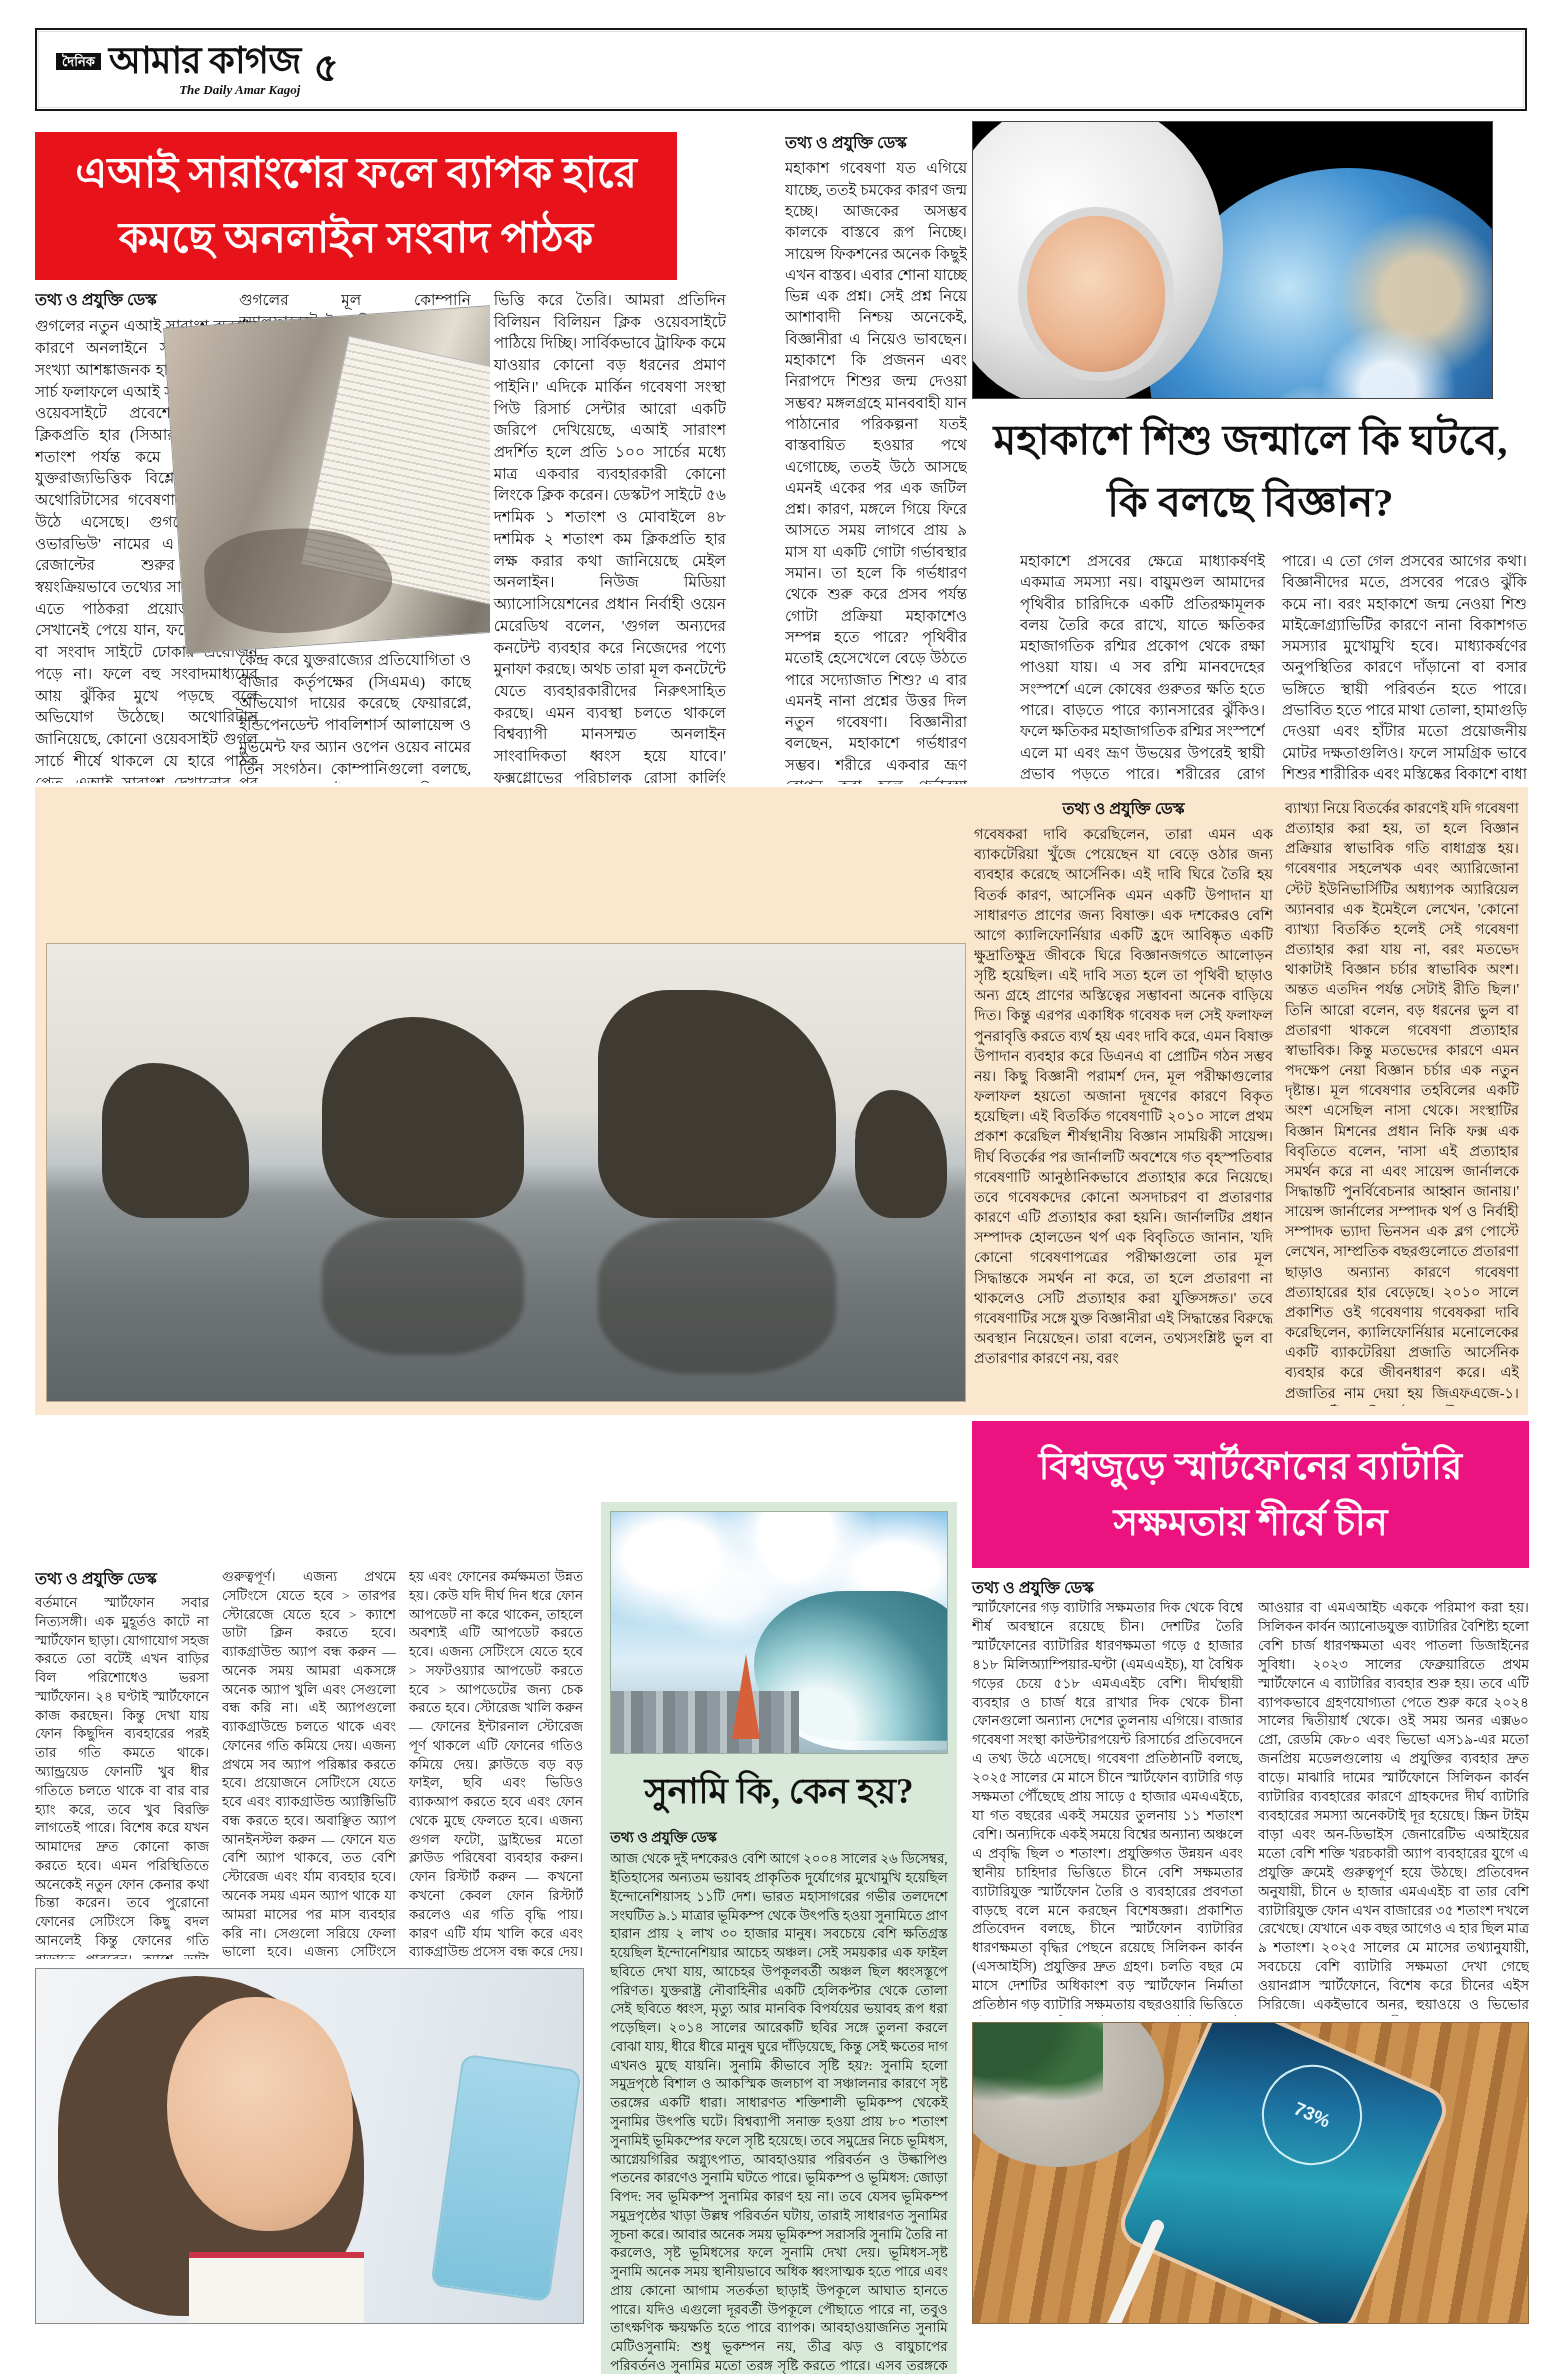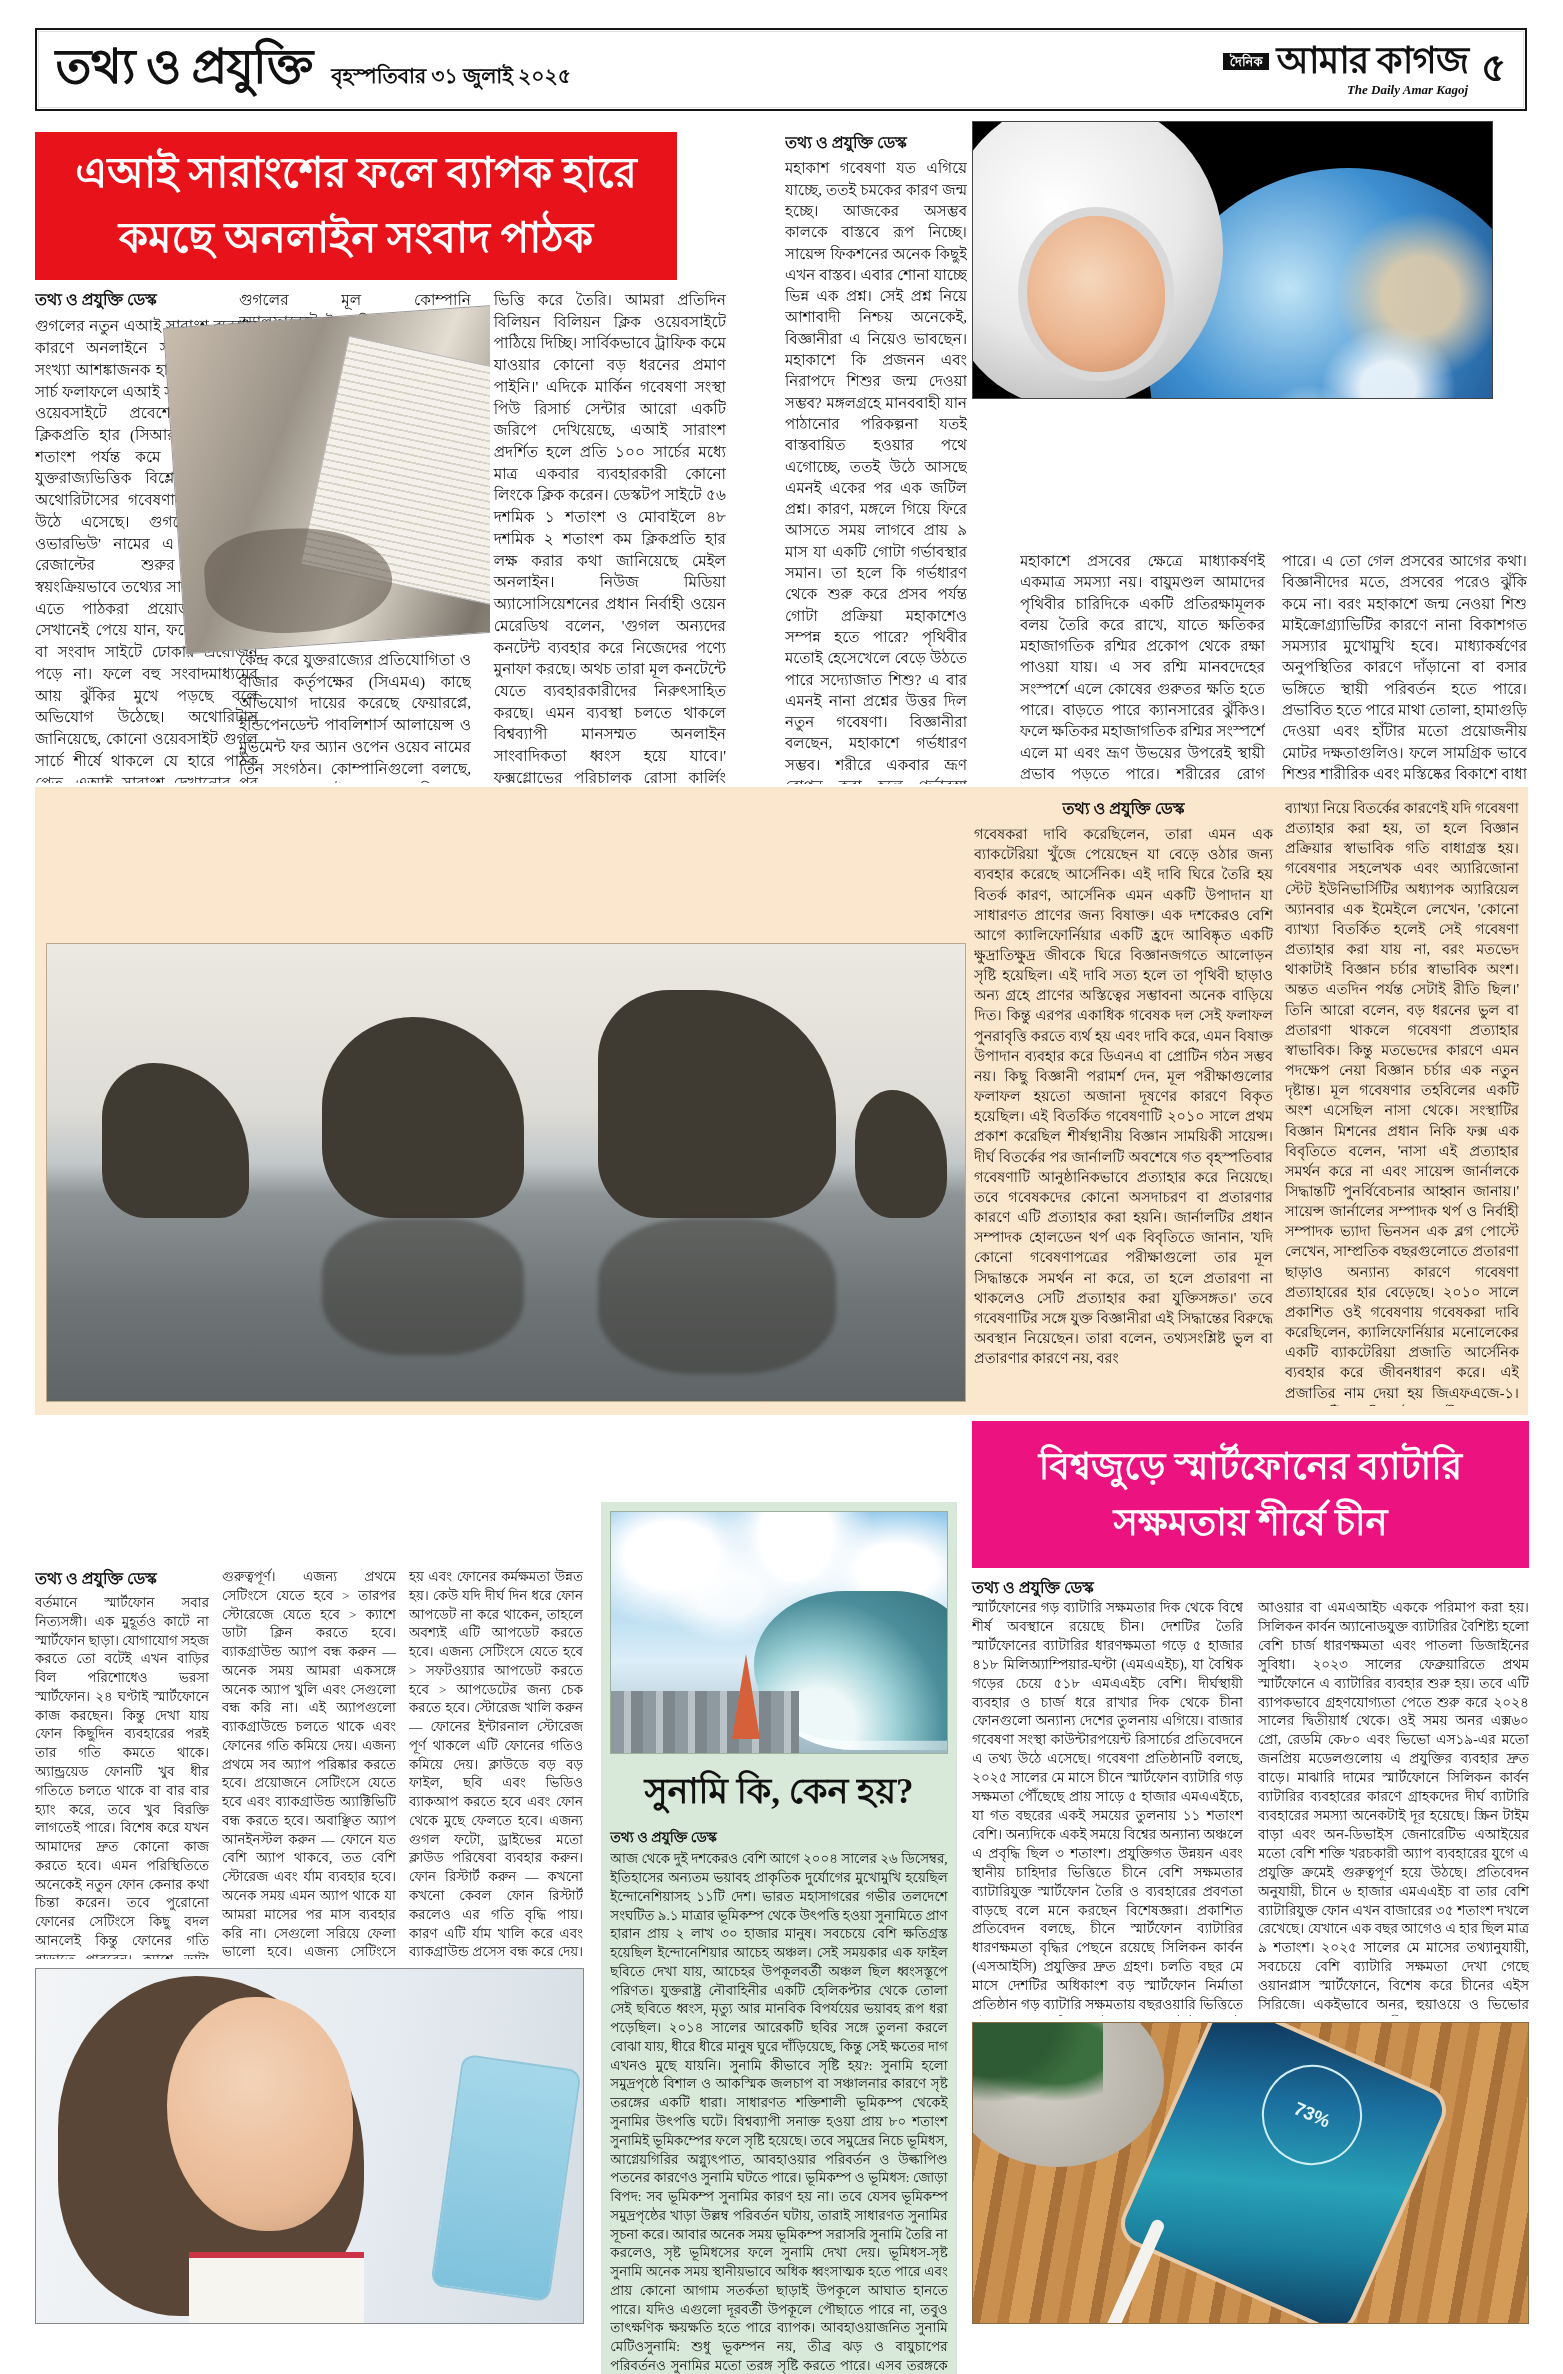--- a/index.html
+++ b/index.html
@@ -136,24 +136,20 @@
     font-size:18.6px; font-weight:700; transform:rotate(24deg); font-family:"Liberation Sans",sans-serif; }
   .charging-photo .cable { position:absolute; left:28%; bottom:-6%; width:13px; height:42%;
     background:#f4f2ee; border-radius:7.4px; transform:rotate(24deg); }
 </style>
 </head>
 <body>
 
 <div class="page">
 
   <div class="masthead">
-    <div class="mast-left">
-      <span class="section-title">তথ্য ও প্রযুক্তি</span>
-      <span class="mast-date">বৃহস্পতিবার ৩১ জুলাই ২০২৫</span>
-    </div>
     <div class="mast-right">
       <div class="brand-block">
         <div class="brand-row">
           <span class="brand-chip">দৈনিক</span>
           <span class="brand-name">আমার কাগজ</span>
         </div>
         <span class="brand-sub">The Daily Amar Kagoj</span>
       </div>
       <span class="page-num">৫</span>
     </div>
@@ -175,20 +171,21 @@
   <div class="space-intro coltext">
     <div class="byline">তথ্য ও প্রযুক্তি ডেস্ক</div>
     <span>মহাকাশ গবেষণা যত এগিয়ে যাচ্ছে, ততই চমকের কারণ জন্ম হচ্ছে। আজকের অসম্ভব কালকে বাস্তবে রূপ নিচ্ছে। সায়েন্স ফিকশনের অনেক কিছুই এখন বাস্তব। এবার শোনা যাচ্ছে ভিন্ন এক প্রশ্ন। সেই প্রশ্ন নিয়ে আশাবাদী নিশ্চয় অনেকেই, বিজ্ঞানীরা এ নিয়েও ভাবছেন। মহাকাশে কি প্রজনন এবং নিরাপদে শিশুর জন্ম দেওয়া সম্ভব? মঙ্গলগ্রহে মানববাহী যান পাঠানোর পরিকল্পনা যতই বাস্তবায়িত হওয়ার পথে এগোচ্ছে, ততই উঠে আসছে এমনই একের পর এক জটিল প্রশ্ন। কারণ, মঙ্গলে গিয়ে ফিরে আসতে সময় লাগবে প্রায় ৯ মাস যা একটি গোটা গর্ভাবস্থার সমান। তা হলে কি গর্ভধারণ থেকে শুরু করে প্রসব পর্যন্ত গোটা প্রক্রিয়া মহাকাশেও সম্পন্ন হতে পারে? পৃথিবীর মতোই হেসেখেলে বেড়ে উঠতে পারে সদ্যোজাত শিশু? এ বার এমনই নানা প্রশ্নের উত্তর দিল নতুন গবেষণা। বিজ্ঞানীরা বলছেন, মহাকাশে গর্ভধারণ সম্ভব। শরীরে একবার ভ্রূণ রোপন করা হলে গর্ভাবস্থা স্বাভাবিক নিয়মেই এগোবে। কিন্তু প্রসব হবে অত্যন্ত জটিল। এর মূল কারণ মাইক্রোগ্র্যাভিটি বা মাধ্যাকর্ষণশূন্যতা। বিজ্ঞানী অরুণ ভি হোলডেন বলছেন, মাধ্যাকর্ষণ ছাড়া দেহজ তরল ভেসে বেড়ায়, ফলে মহাকাশে প্রসব বেশ জটিল একটি প্রক্রিয়া হয়ে উঠতে পারে। শিশুর দেখভাল করাও হবে যারপরনাই ঝুঁকির কাজ। কারণ, পৃথিবীর মাটিতে শিশুকে কোল নেওয়া বা দুধ খাওয়ানোর মতো সহজ কাজগুলিও মহাকাশে রীতিমতো দুরূহ হয়ে উঠবে! ভ্রূণ ভেসে থাকে অ্যামনিওটিক তরলে। অরুণ বলছেন, এই পরিবেশ ভ্রূণকে সুরক্ষিত এবং ভাসমান রাখতে সাহায্য করে, অনেকটা মহাকাশে নভশ্চরদের ওজনহীনতার মতোই! আবার,</span>
   </div>
   <div class="space-photo">
     <div class="earth"></div>
     <div class="clouds"></div>
     <div class="helmet"></div>
     <div class="face"></div>
   </div>
+  <div class="space-headline">মহাকাশে শিশু জন্মালে কি ঘটবে, কি বলছে বিজ্ঞান?</div>
   <div class="space-col-a coltext">মহাকাশে প্রসবের ক্ষেত্রে মাধ্যাকর্ষণই একমাত্র সমস্যা নয়। বায়ুমণ্ডল আমাদের পৃথিবীর চারিদিকে একটি প্রতিরক্ষামূলক বলয় তৈরি করে রাখে, যাতে ক্ষতিকর মহাজাগতিক রশ্মির প্রকোপ থেকে রক্ষা পাওয়া যায়। এ সব রশ্মি মানবদেহের সংস্পর্শে এলে কোষের গুরুতর ক্ষতি হতে পারে। বাড়তে পারে ক্যানসারের ঝুঁকিও। ফলে ক্ষতিকর মহাজাগতিক রশ্মির সংস্পর্শে এলে মা এবং ভ্রূণ উভয়ের উপরেই স্থায়ী প্রভাব পড়তে পারে। শরীরের রোগ প্রতিরোধ ক্ষমতাও ভেঙে পড়তে</div>
   <div class="space-col-b coltext">পারে। এ তো গেল প্রসবের আগের কথা। বিজ্ঞানীদের মতে, প্রসবের পরেও ঝুঁকি কমে না। বরং মহাকাশে জন্ম নেওয়া শিশু মাইক্রোগ্র্যাভিটির কারণে নানা বিকাশগত সমস্যার মুখোমুখি হবে। মাধ্যাকর্ষণের অনুপস্থিতির কারণে দাঁড়ানো বা বসার ভঙ্গিতে স্থায়ী পরিবর্তন হতে পারে। প্রভাবিত হতে পারে মাথা তোলা, হামাগুড়ি দেওয়া এবং হাঁটার মতো প্রয়োজনীয় মোটর দক্ষতাগুলিও। ফলে সামগ্রিক ভাবে শিশুর শারীরিক এবং মস্তিষ্কের বিকাশে বাধা সৃষ্টি হতে পারে।</div>
 
   <div class="arsenic">
     <div class="monolake-photo">
       <div class="rock r1"></div>
       <div class="rock r2"></div>
       <div class="rock r3"></div>
       <div class="rock r4"></div>
       <div class="refl f1"></div>

